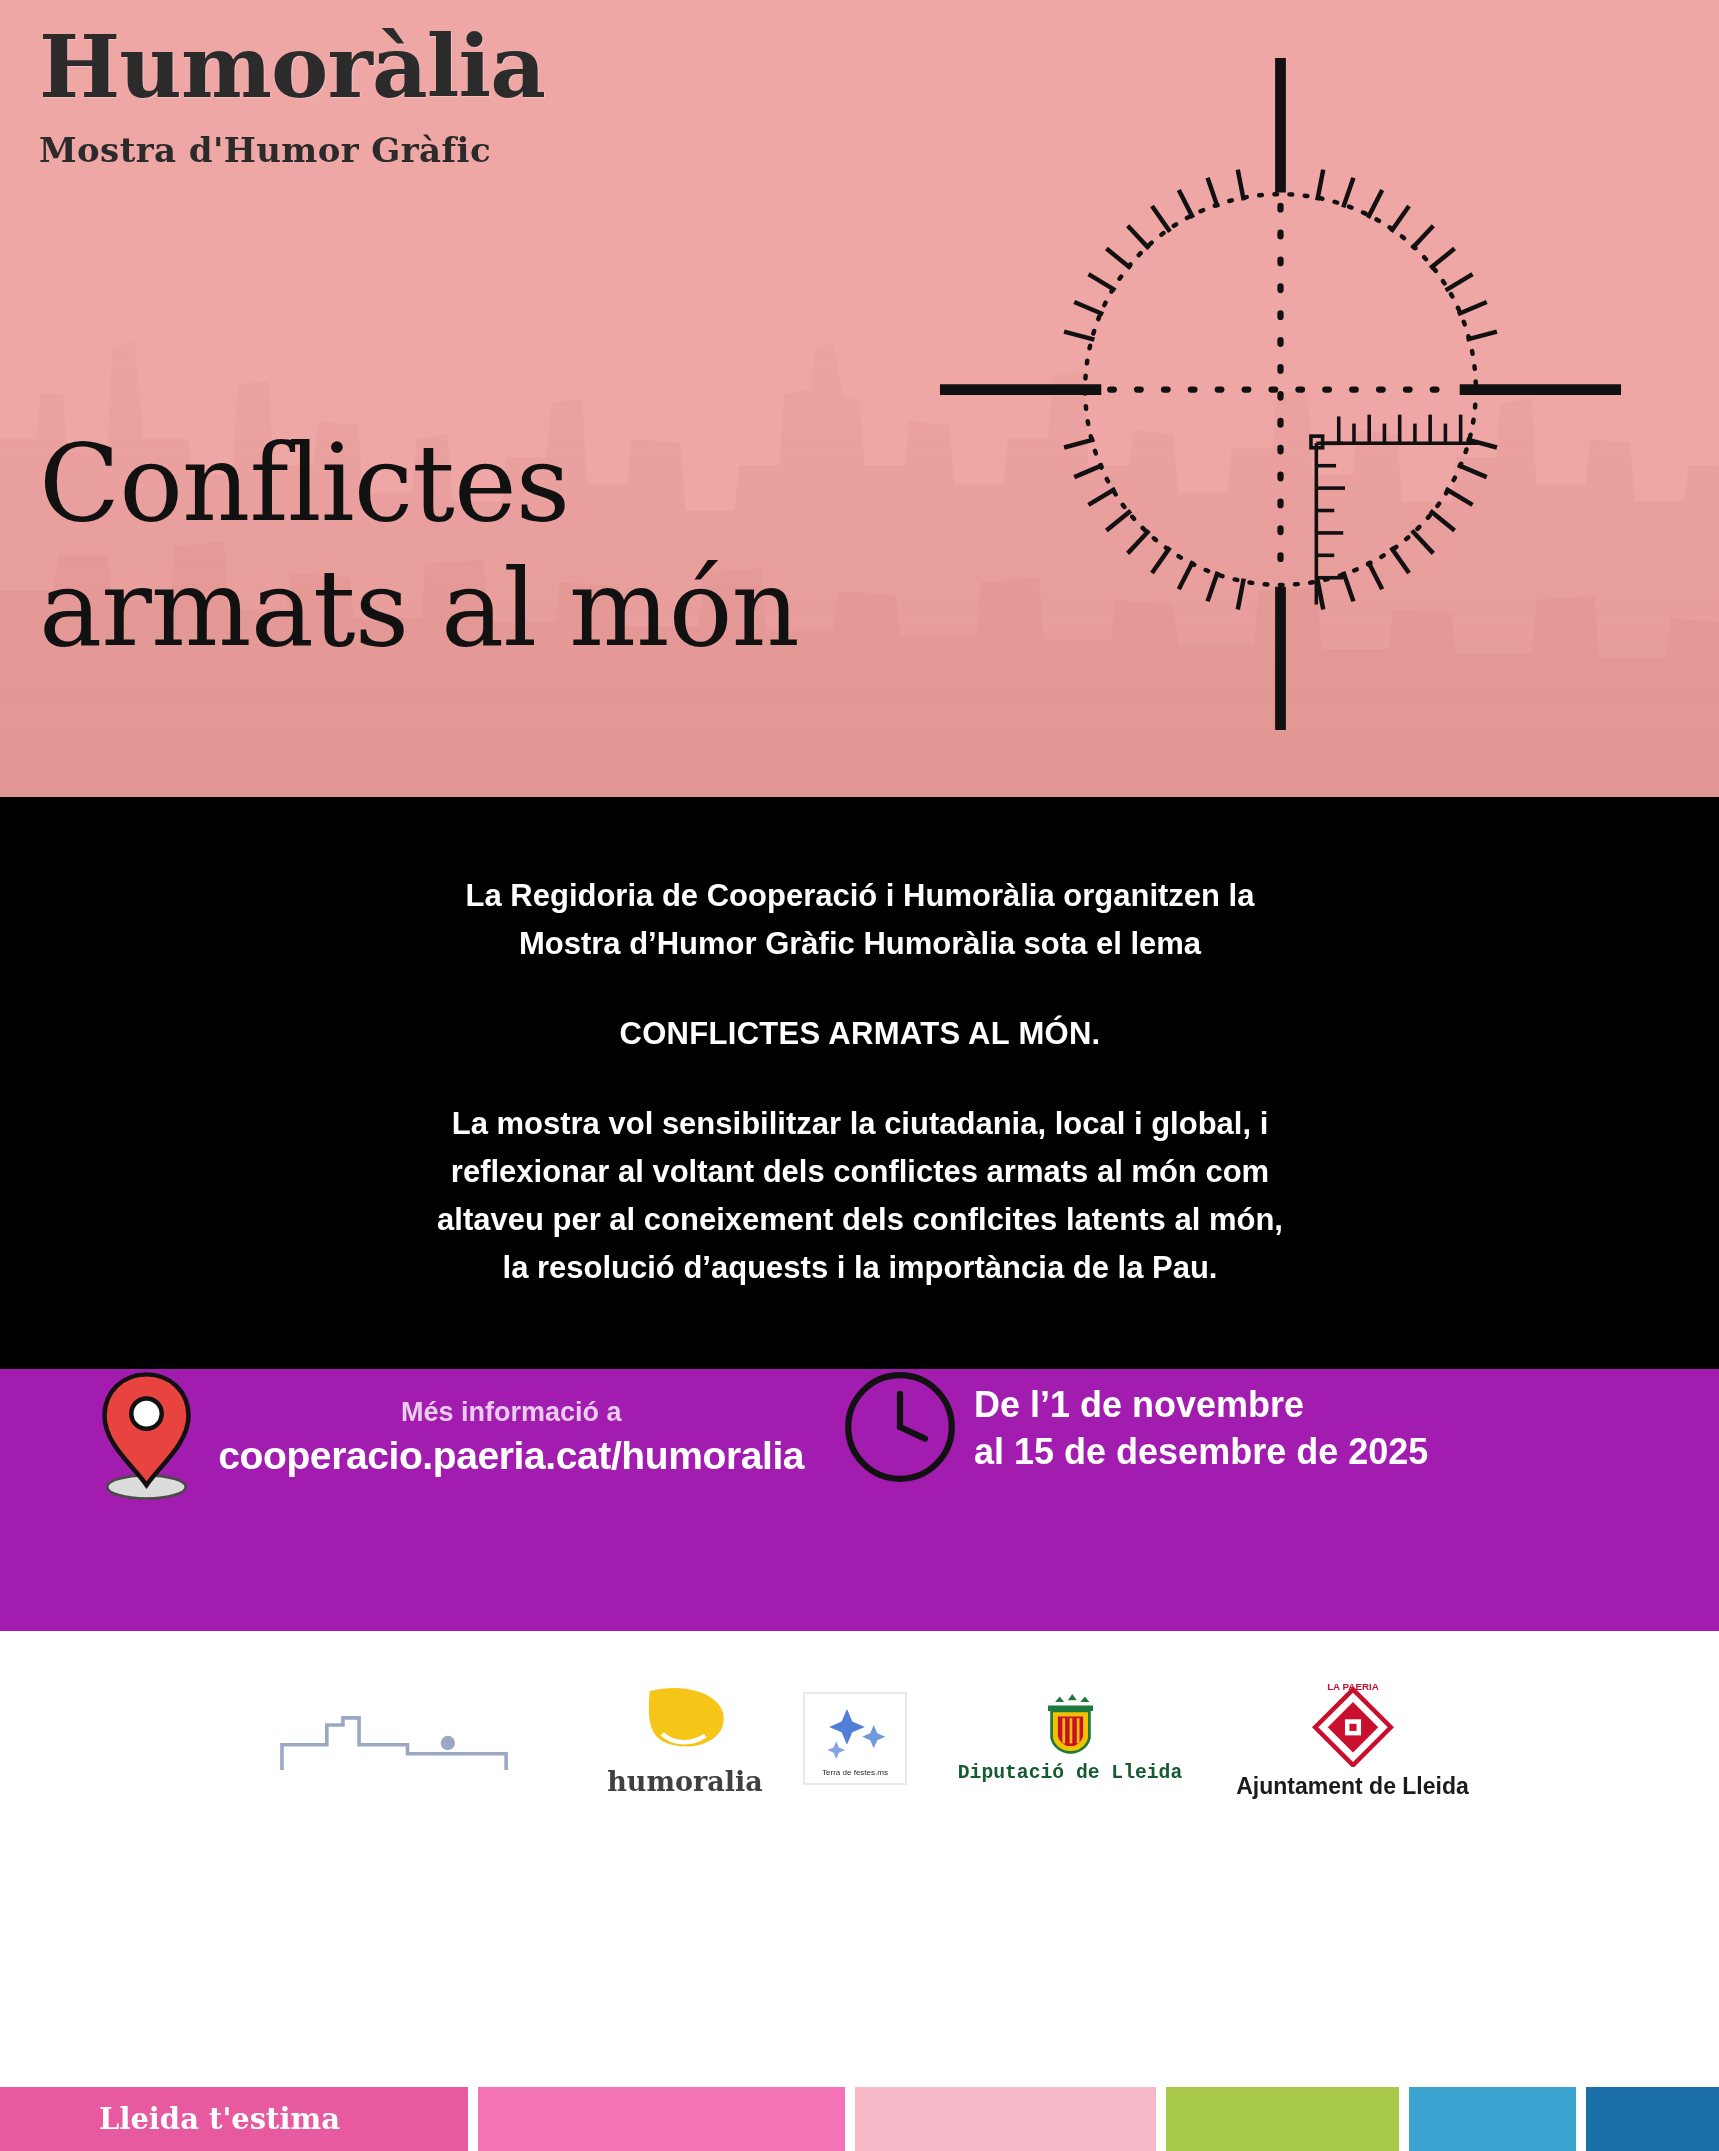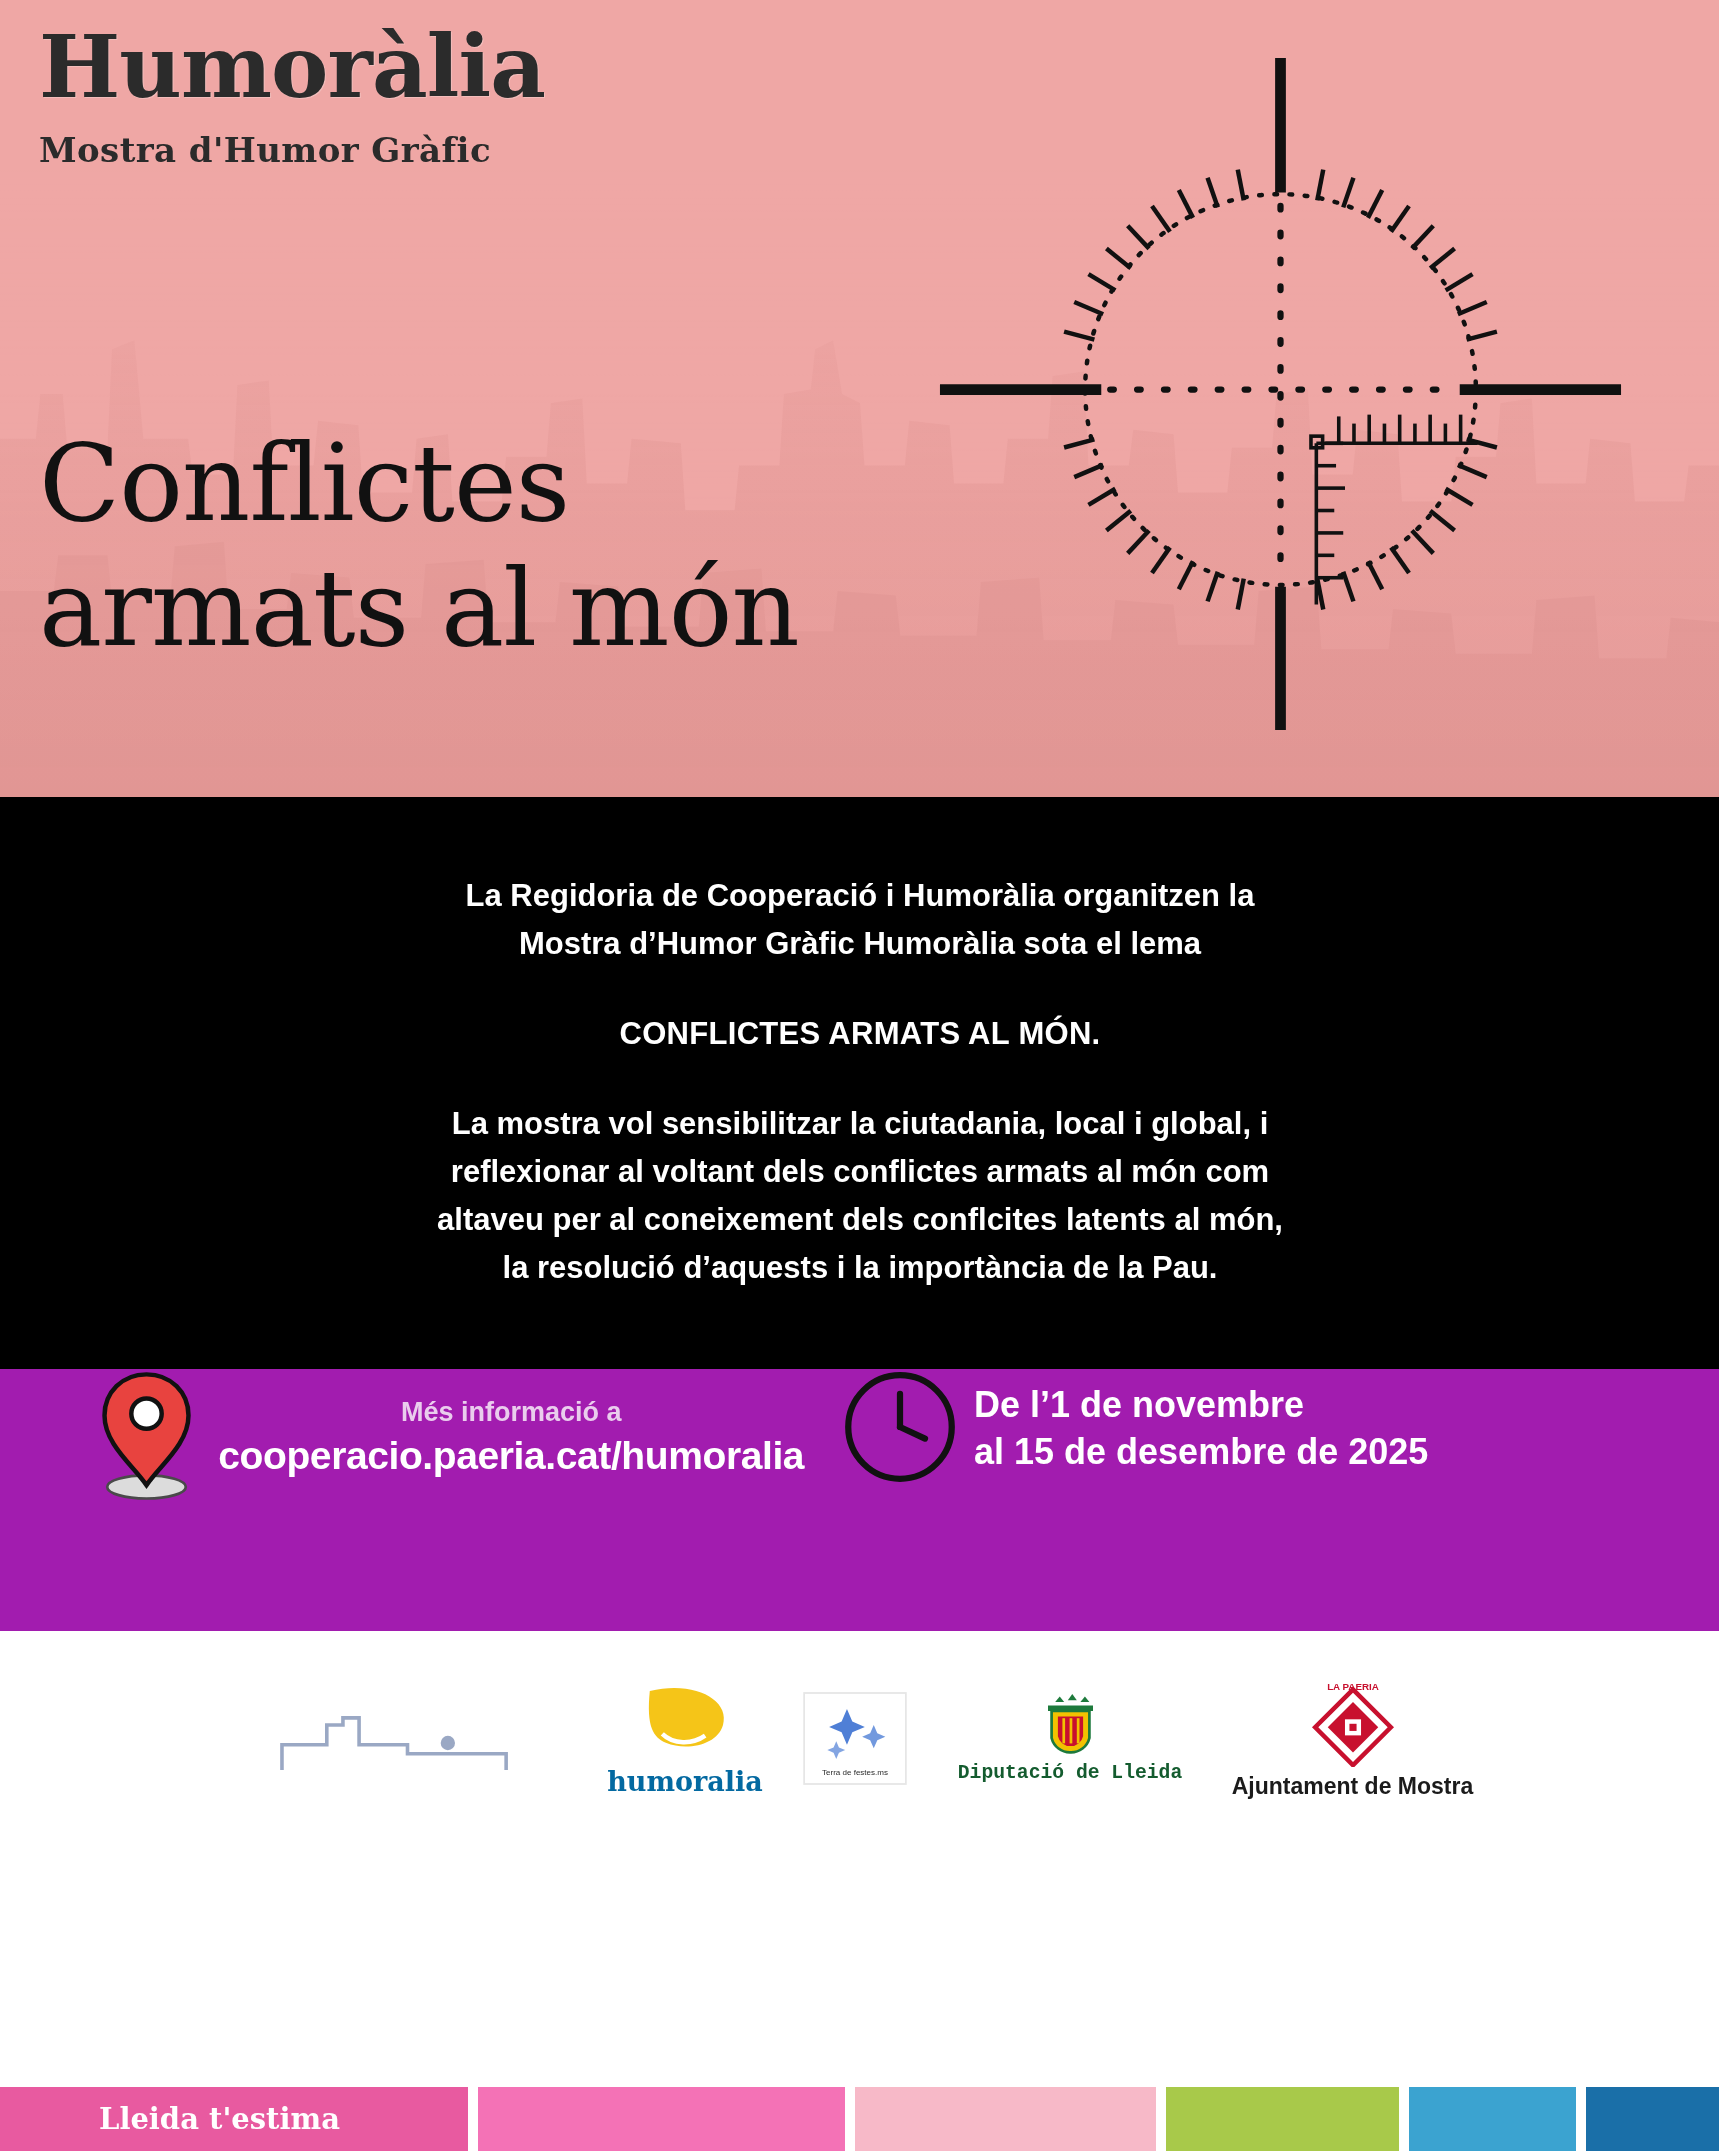--- a/index.html
+++ b/index.html
@@ -175,21 +175,21 @@
     justify-content: center;
   }
   .logo-caption {
     font-size: 19.7px;
     color: #145c2f;
     font-weight: 700;
     font-family: Liberation Mono, monospace;
     margin-top: 5.4px;
   }
   .logo-caption.dark { color: #1b1b1b; font-family: "Liberation Sans", sans-serif; font-size: 23px; }
-  .logo-caption.brandpink { color: #0369a1; font-family: "DejaVu Serif", serif; font-size: 27px; }
+  .logo-caption.brandpink { color: #404040; font-family: "DejaVu Serif", serif; font-size: 27px; }
 
   
   .bottom-bar {
     position: absolute;
     left: 0; bottom: 0;
     width: 100%;
     height: 64px;
     display: flex;
     gap: 10px;
   }
@@ -415,21 +415,21 @@
     <div class="logo-slot" style="width:296px;">
       <svg viewBox="0 0 130 100" width="116" height="90">
         <text x="65" y="14" font-family="Liberation Sans, sans-serif" font-size="11" font-weight="bold" fill="#c8102e" text-anchor="middle">LA PAERIA</text>
         <g transform="translate(65,56)">
           <rect x="-30" y="-30" width="60" height="60" transform="rotate(45)" fill="#ffffff" stroke="#c8102e" stroke-width="5"></rect>
           <rect x="-20" y="-20" width="40" height="40" transform="rotate(45)" fill="#c8102e"></rect>
           <rect x="-9" y="-9" width="18" height="18" fill="#ffffff"></rect>
           <rect x="-4" y="-4" width="8" height="8" fill="#c8102e"></rect>
         </g>
       </svg>
-      <div class="logo-caption dark">Ajuntament de Mostra</div>
+      <div class="logo-caption dark">Ajuntament de Lleida</div>
     </div>
   </div>
 
   <div class="bottom-bar">
     <div class="bar-seg" style="width:28%;background:#e85aa0;"></div>
     <div class="bar-seg" style="width:22%;background:#f472b6;"></div>
     <div class="bar-seg" style="width:18%;background:#f7b9c8;"></div>
     <div class="bar-seg" style="width:14%;background:#a8c94a;"></div>
     <div class="bar-seg" style="width:10%;background:#3ba3d0;"></div>
     <div class="bar-seg" style="width:8%;background:#1a6fa8;"></div>

